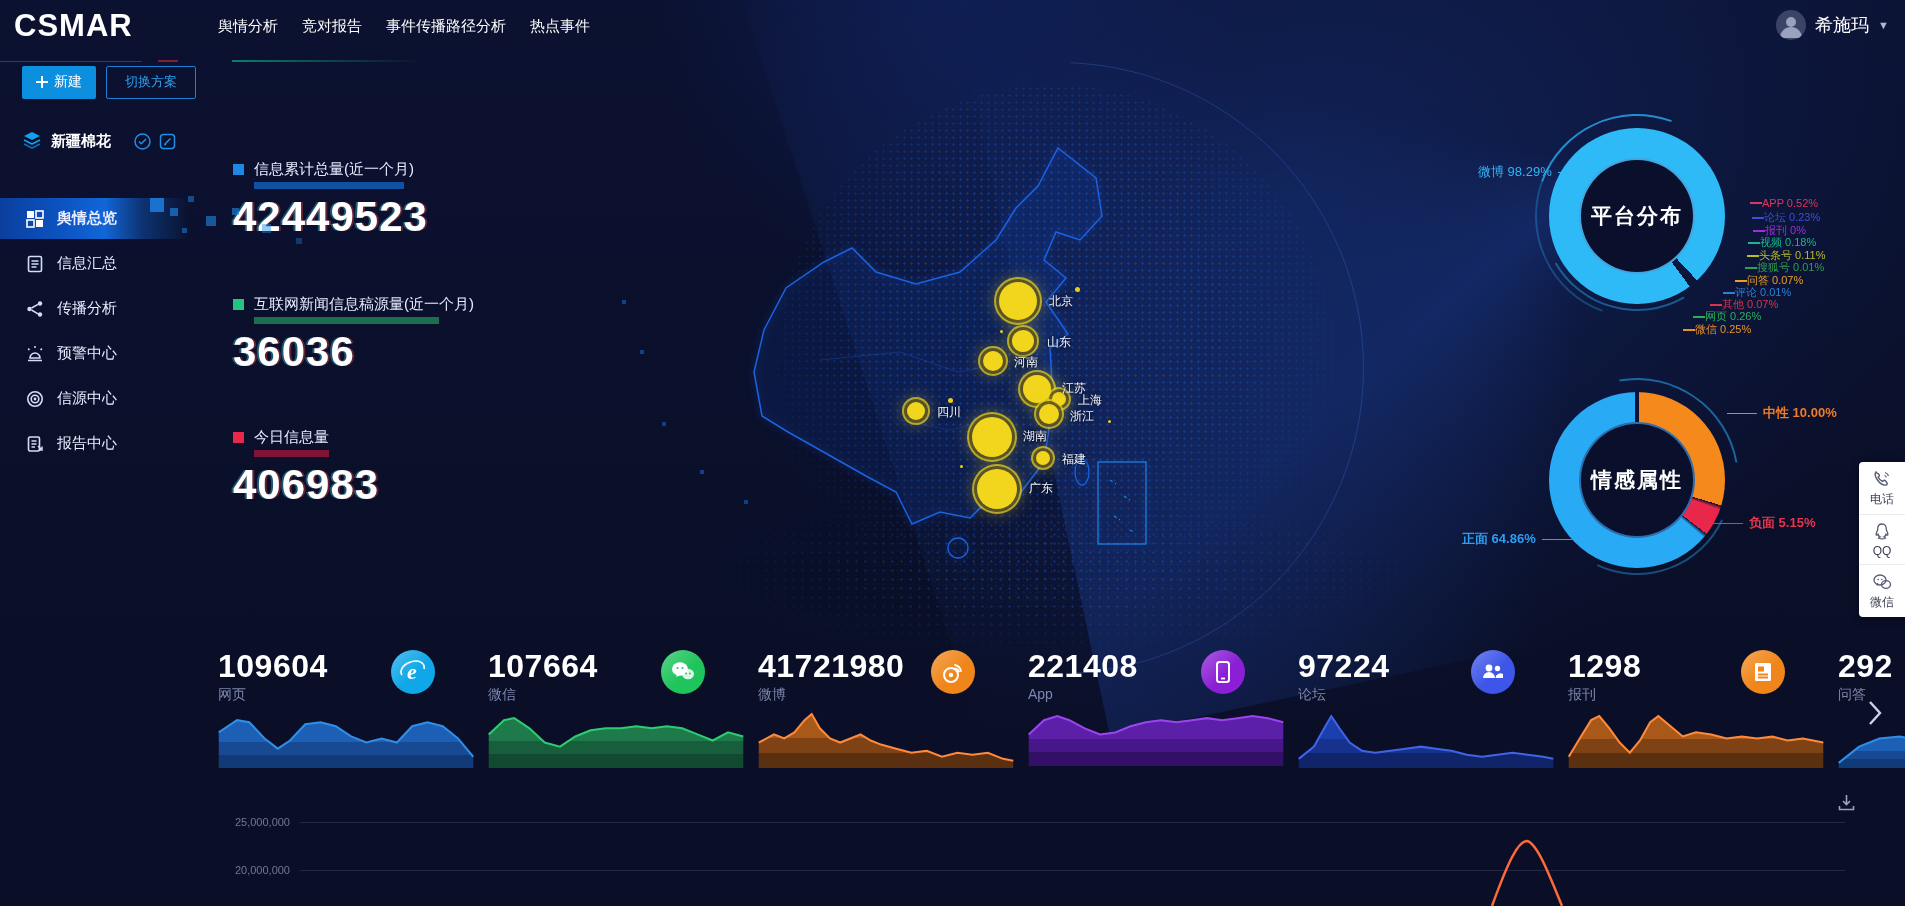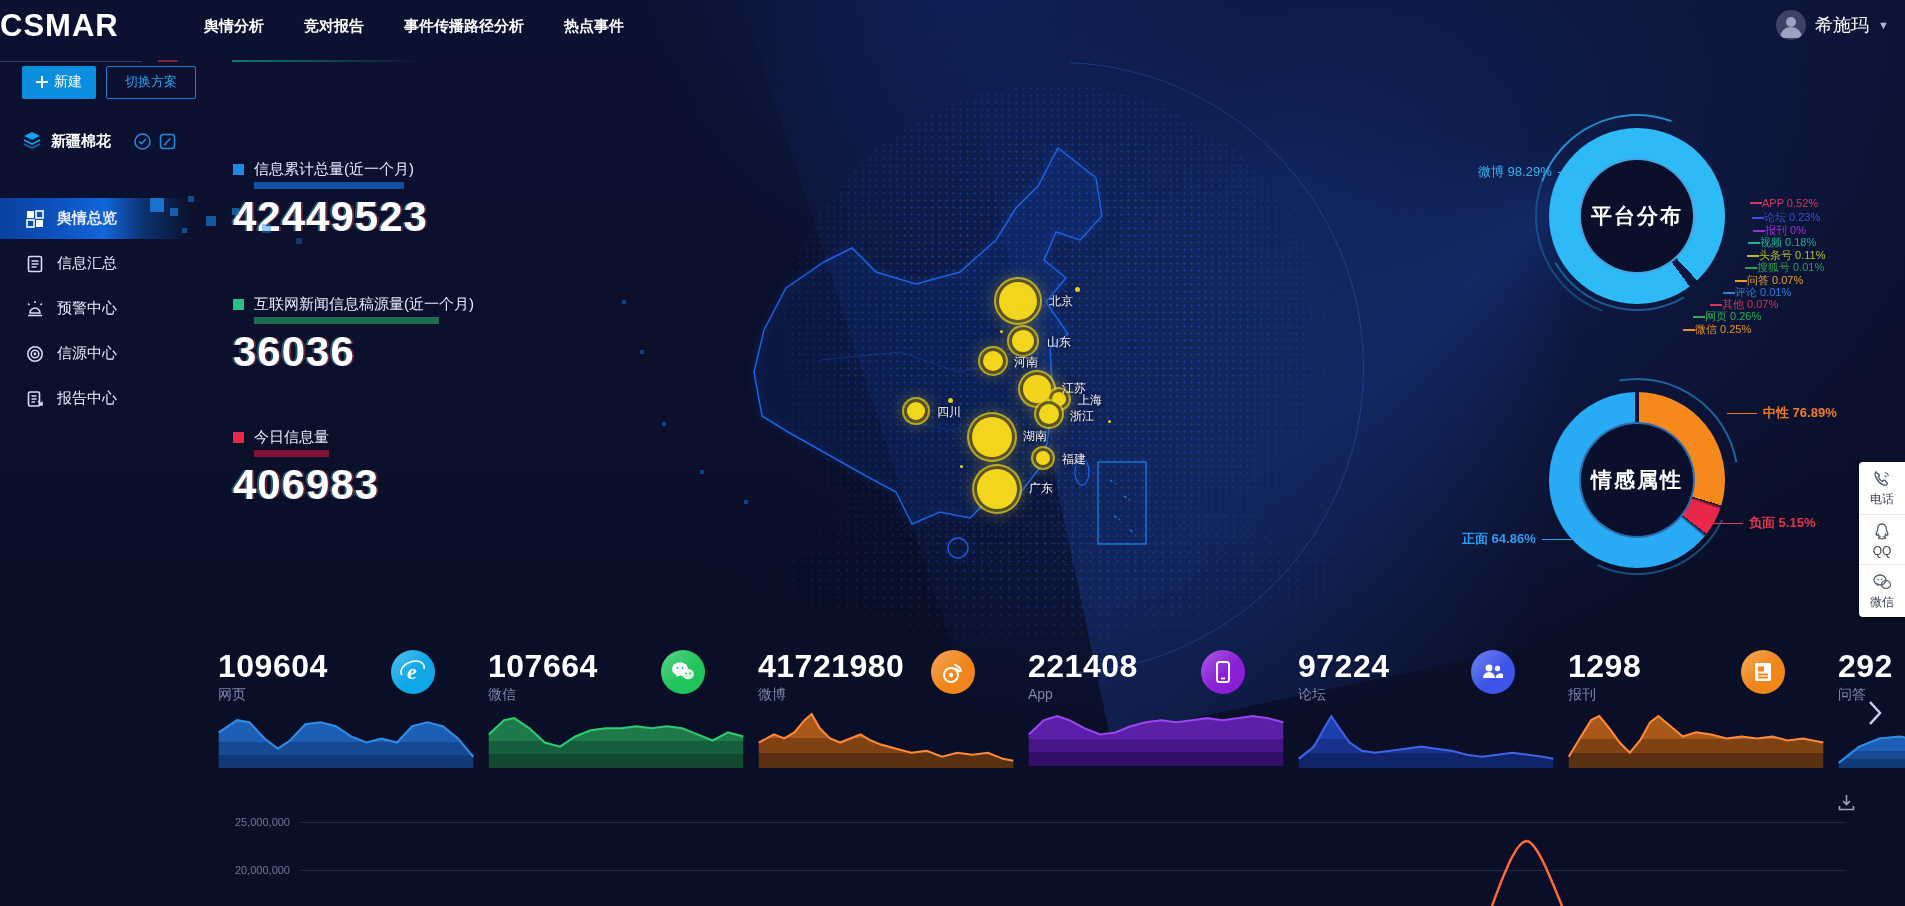--- a/index.html
+++ b/index.html
@@ -11,23 +11,23 @@
     background:radial-gradient(ellipse at 35% 40%,rgba(21,48,120,.55),rgba(21,48,120,0) 62%);
     transform:rotate(-18deg);}
   .swoosh2{position:absolute;left:1020px;top:-120px;width:1000px;height:760px;
     background:conic-gradient(from 200deg at 60% 40%,rgba(26,58,140,0),rgba(26,58,140,.42) 40deg,rgba(26,58,140,0) 95deg);
     transform:rotate(-12deg);}
   .swoosh3{position:absolute;left:640px;top:-40px;width:620px;height:340px;
     background:radial-gradient(ellipse at 50% 0%,rgba(18,40,110,.5),transparent 70%);}
   .speck{position:absolute;background:rgba(30,120,255,.45);}
   
   .header{position:absolute;top:0;left:0;right:0;height:52px;display:flex;align-items:center;z-index:40;}
-  .logo{width:158px;padding-left:0;font-size:31px;font-weight:bold;letter-spacing:1px;cursor:pointer;}
+  .logo{width:158px;padding-left:14px;font-size:31px;font-weight:bold;letter-spacing:1px;cursor:pointer;}
   .hdr-sep{position:absolute;left:0;top:61px;width:142px;height:1px;background:rgba(180,190,220,.25);}
-  .nav{display:flex;gap:40px;margin-left:46px;font-size:15px;font-weight:bold;}
+  .nav{display:flex;gap:24px;margin-left:46px;font-size:15px;font-weight:normal;}
   .nav-item{cursor:pointer;color:#fff;}
   .nav-line{position:absolute;left:232px;top:60px;width:190px;height:2px;
     background:linear-gradient(90deg,#0e7d6b,rgba(14,125,107,0));}
   .nav-tick{position:absolute;left:158px;top:60px;width:20px;height:2px;background:#7a2230;}
   .user{position:absolute;right:16px;top:10px;display:flex;align-items:center;gap:9px;cursor:pointer;}
   .avatar{width:30px;height:30px;border-radius:50%;background:#3c4366;display:flex;align-items:center;justify-content:center;overflow:hidden;}
   .user-name{font-size:18px;font-weight:normal;}
   .chev{font-size:11px;color:#aeb6d8;}
   
   .side-btns{position:absolute;left:22px;top:66px;display:flex;gap:10px;z-index:30;}
@@ -190,20 +190,31 @@
           <svg width="18" height="18" viewBox="0 0 18 18">
             <rect x="2.5" y="1.5" width="13" height="15" rx="1.5" fill="none" stroke="#d6dcf5" stroke-width="1.6"></rect>
             <path d="M5.5 6 h7 M5.5 9 h7 M5.5 12 h5" stroke="#d6dcf5" stroke-width="1.5"></path>
           </svg>
         </div>
         <div>信息汇总</div>
       </div>
       <div class="menu-item">
         <div class="mi-icon">
           <svg width="18" height="18" viewBox="0 0 18 18">
+            <circle cx="3.5" cy="9" r="2.2" fill="#d6dcf5"></circle>
+            <circle cx="14" cy="3.5" r="2.2" fill="#d6dcf5"></circle>
+            <circle cx="14" cy="14.5" r="2.2" fill="#d6dcf5"></circle>
+            <path d="M5.5 8 L12 4.3 M5.5 10 L12 13.8" stroke="#d6dcf5" stroke-width="1.5"></path>
+          </svg>
+        </div>
+        <div>传播分析</div>
+      </div>
+      <div class="menu-item">
+        <div class="mi-icon">
+          <svg width="18" height="18" viewBox="0 0 18 18">
             <path d="M4 13 a5 5 0 0 1 10 0 z" fill="none" stroke="#d6dcf5" stroke-width="1.6"></path>
             <path d="M2 15.5 h14 M9 3 v-2 M3.5 5 l-1.4-1.4 M14.5 5 l1.4-1.4" stroke="#d6dcf5" stroke-width="1.5"></path>
           </svg>
         </div>
         <div>预警中心</div>
       </div>
       <div class="menu-item">
         <div class="mi-icon">
           <svg width="18" height="18" viewBox="0 0 18 18">
             <circle cx="9" cy="9" r="7.2" fill="none" stroke="#d6dcf5" stroke-width="1.6"></circle>
@@ -332,21 +343,21 @@
       </div>
     </div>
 
   <div class="donut" id="donut2" style="background: conic-gradient(rgba(0, 0, 0, 0) 0deg, rgba(0, 0, 0, 0) 1.5deg, rgb(245, 137, 27) 1.5deg, rgb(245, 137, 27) 106.8deg, rgba(0, 0, 0, 0) 0deg, rgb(232, 39, 75) 109.8deg, rgb(232, 39, 75) 127.8deg, rgba(0, 0, 0, 0) 0deg, rgb(41, 170, 245) 130.8deg, rgb(41, 170, 245) 358.5deg, rgba(0, 0, 0, 0) 358.5deg, rgba(0, 0, 0, 0) 360deg);">
     <div class="arc arc-a"></div>
     <div class="arc arc-b"></div>
     <div class="hole">情感属性</div>
   </div>
   <div class="s-label" id="s-neutral" style="left: 1727px; top: 404px; color: rgb(240, 124, 40);">
       <span class="s-line" style="background: rgb(240, 124, 40);"></span>
-      <span>中性 76.89%</span>
+      <span>中性 10.00%</span>
     </div>
   <div class="s-label" id="s-negative" style="left: 1713px; top: 514px; color: rgb(232, 52, 78);">
       <span class="s-line" style="background: rgb(232, 52, 78);"></span>
       <span>负面 5.15%</span>
     </div>
   <div class="s-label" id="s-positive" style="left: 1462px; top: 530px; color: rgb(46, 157, 240);">
       <span>正面 64.86%</span>
       <span class="s-line" style="background: rgb(46, 157, 240);"></span>
     </div>
 

